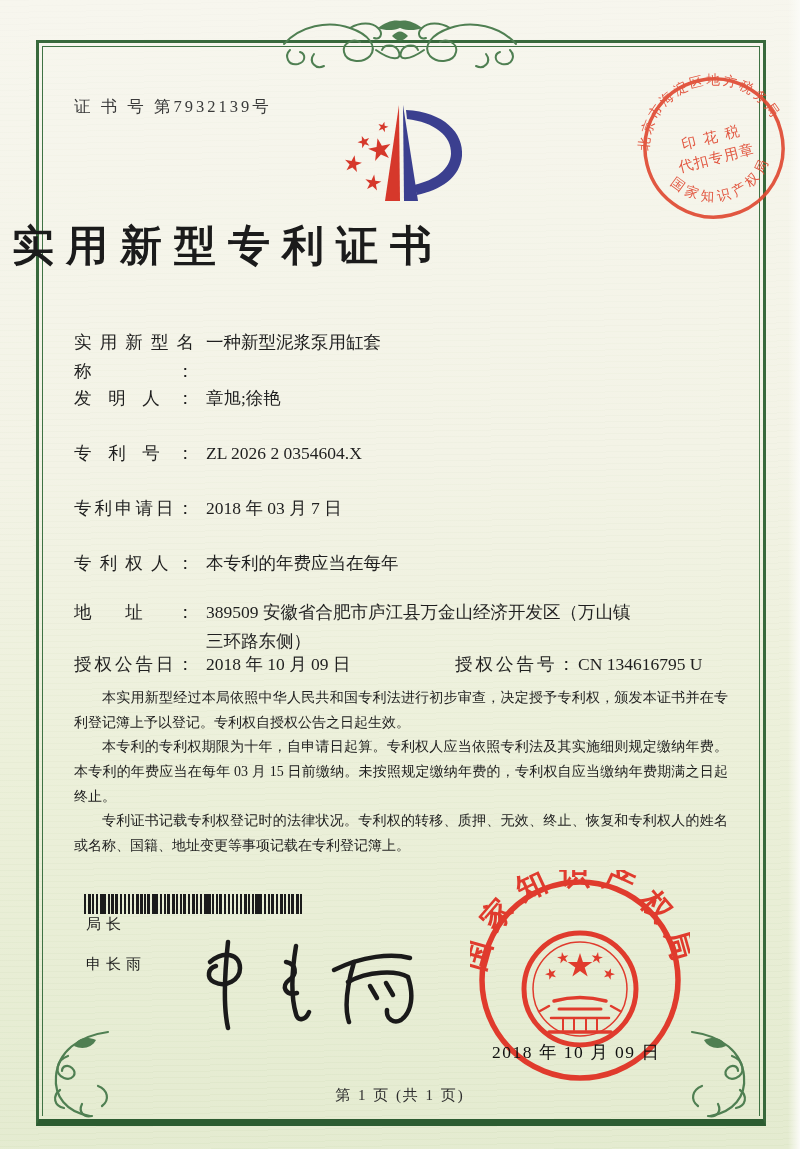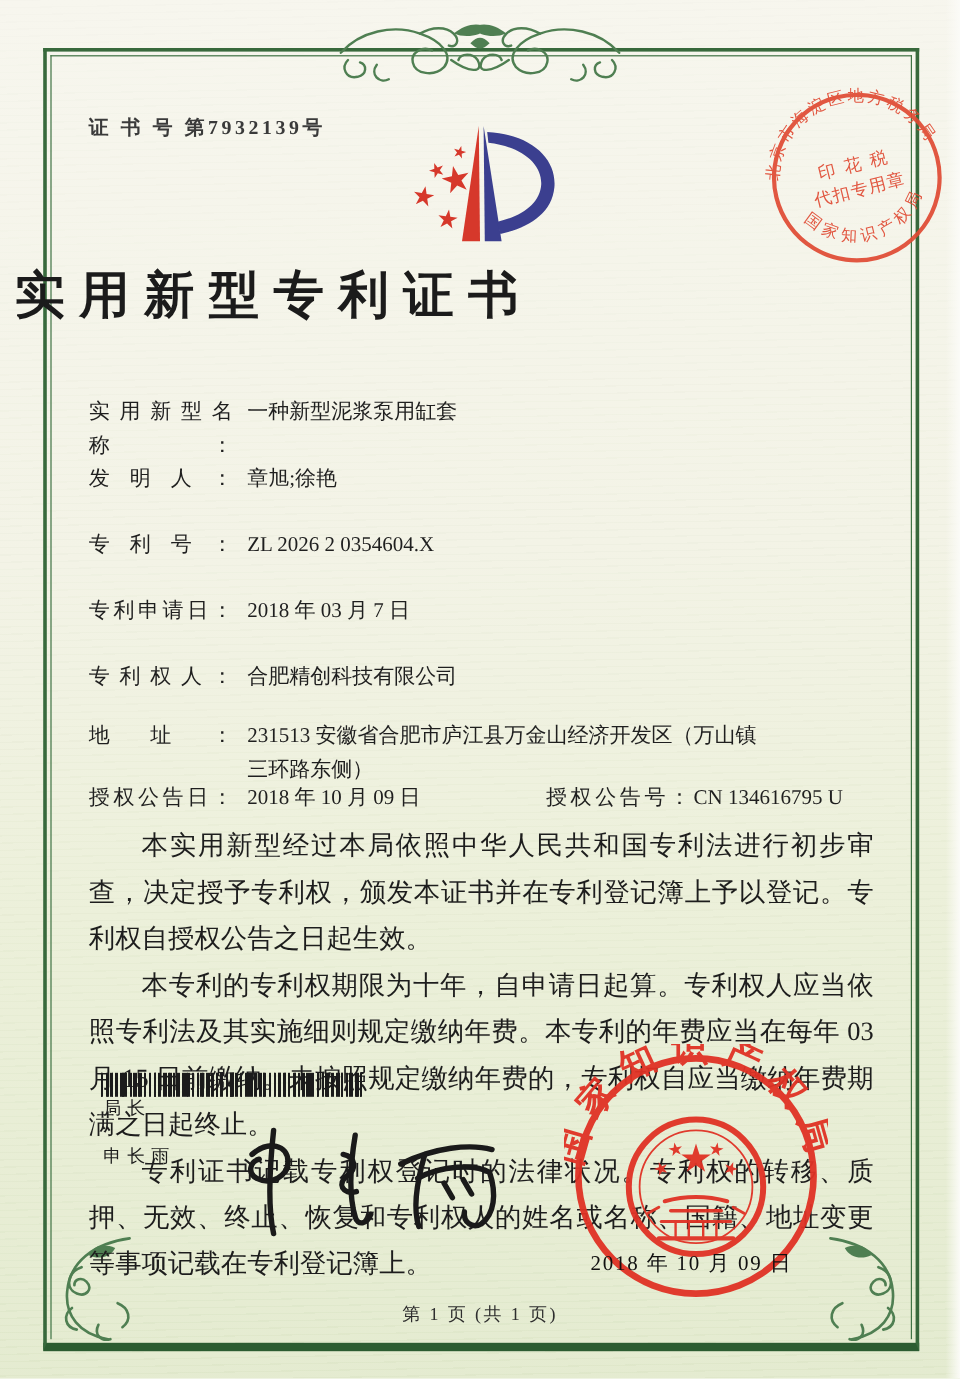--- a/index.html
+++ b/index.html
@@ -11,31 +11,31 @@
   .waves{
     position:absolute;inset:0;pointer-events:none;opacity:.45;
     background:repeating-linear-gradient(179deg,rgba(140,170,110,.14) 0 1px,rgba(255,255,255,0) 1px 6px);
     -webkit-mask-image:linear-gradient(180deg,rgba(0,0,0,.25),rgba(0,0,0,.9));
             mask-image:linear-gradient(180deg,rgba(0,0,0,.25),rgba(0,0,0,.9));
   }
   .frame{position:absolute;left:36px;top:40px;width:724px;height:1076px;
     border:3px solid #38693c;border-bottom:7px solid #2c5c31;}
   .frame-inner{position:absolute;inset:3px;border:1px solid #3f7244;border-bottom:none;}
   .ornament{position:absolute;pointer-events:none;}
-  .cert-no{position:absolute;left:74px;top:96px;font-size:16.5px;letter-spacing:3px;color:#3a3a3a;font-weight:bold;}
+  .cert-no{position:absolute;left:74px;top:96px;font-size:16.5px;letter-spacing:3px;color:#3a3a3a;}
   .logo{position:absolute;left:322px;top:100px;width:156px;height:106px;}
   .tax-stamp{position:absolute;left:628px;top:62px;width:172px;height:172px;transform:rotate(-14deg);opacity:.92;}
   .title{position:absolute;left:0;right:0;top:218px;text-align:left;font-size:42px;font-weight:bold;
     letter-spacing:12px;text-indent:12px;color:#1b1b1b;}
   .row{position:absolute;left:74px;width:660px;font-size:17.5px;line-height:29px;color:#1f1f1f;}
   .flabel{display:inline-block;width:120px;vertical-align:top;text-align:justify;text-align-last:justify;}
   .fvalue{display:inline-block;vertical-align:top;margin-left:12px;white-space:pre-line;max-width:520px;}
   .grant2{position:absolute;left:381px;top:0;}
   .grant2 .glabel{letter-spacing:3px;text-align:center;}
-  .paras{position:absolute;left:74px;top:686px;width:654px;font-size:22px;line-height:1.76;
+  .paras{position:absolute;left:74px;top:686px;width:654px;font-size:14px;line-height:1.76;
     text-align:justify;color:#1d1d1d;}
   .paras p{margin:0;text-indent:2em;}
   .barcode{position:absolute;left:84px;top:894px;width:218px;height:20px;
     background-image:
       repeating-linear-gradient(90deg,#1b1b1b 0 2px,transparent 2px 4px),
       repeating-linear-gradient(90deg,#1b1b1b 0 1px,transparent 1px 9px),
       repeating-linear-gradient(90deg,transparent 0 5px,#1b1b1b 5px 7px,transparent 7px 13px);}
   .officer{position:absolute;left:86px;top:904px;font-size:15px;line-height:40px;letter-spacing:5px;color:#1c1c1c;}
   .signature{position:absolute;left:184px;top:922px;width:262px;height:118px;}
   .big-seal{position:absolute;left:470px;top:870px;width:220px;height:220px;opacity:.95;}
@@ -130,24 +130,24 @@
   <div class="row" style="top:384px">
     <span class="flabel">发明人：</span><span class="fvalue">章旭;徐艳</span>
   </div>
   <div class="row" style="top:439px">
     <span class="flabel">专利号：</span><span class="fvalue">ZL 2026 2 0354604.X</span>
   </div>
   <div class="row" style="top:494px">
     <span class="flabel">专利申请日：</span><span class="fvalue">2018 年 03 月 7 日</span>
   </div>
   <div class="row" style="top:549px">
-    <span class="flabel">专利权人：</span><span class="fvalue">合肥精创科技有限公司</span>
+    <span class="flabel">专利权人：</span><span class="fvalue">本专利的年费应当在每年</span>
   </div>
   <div class="row" style="top:598px">
-    <span class="flabel">地址：</span><span class="fvalue">231513 安徽省合肥市庐江县万金山经济开发区（万山镇
+    <span class="flabel">地址：</span><span class="fvalue">389509 安徽省合肥市庐江县万金山经济开发区（万山镇
 三环路东侧）</span>
   </div>
 
   <div class="row" style="top:650px">
     <span class="flabel">授权公告日：</span><span class="fvalue">2018 年 10 月 09 日</span>
     <span class="grant2">
       <span class="glabel">授权公告号：</span><span>CN 134616795 U</span>
     </span>
   </div>
 

